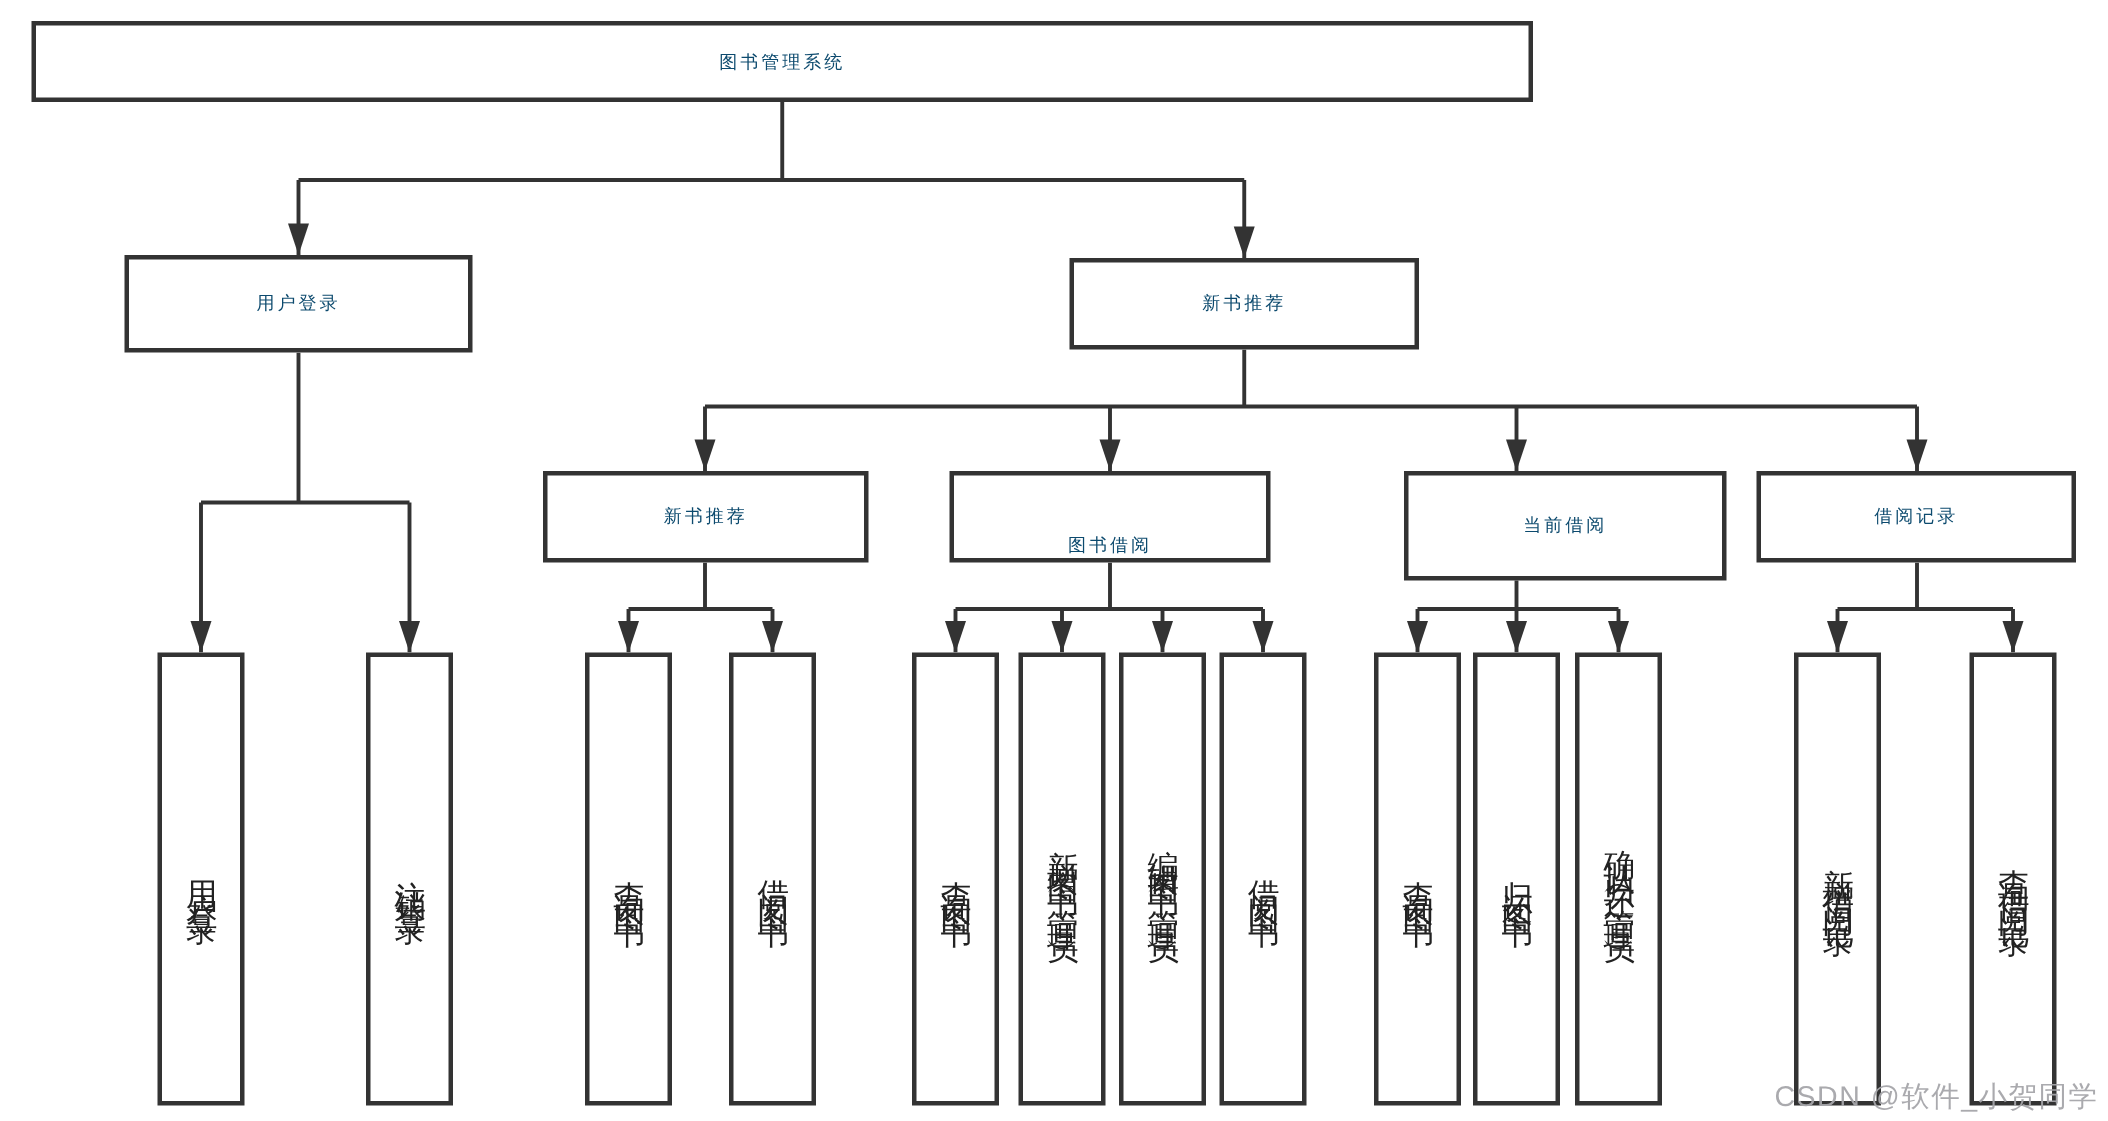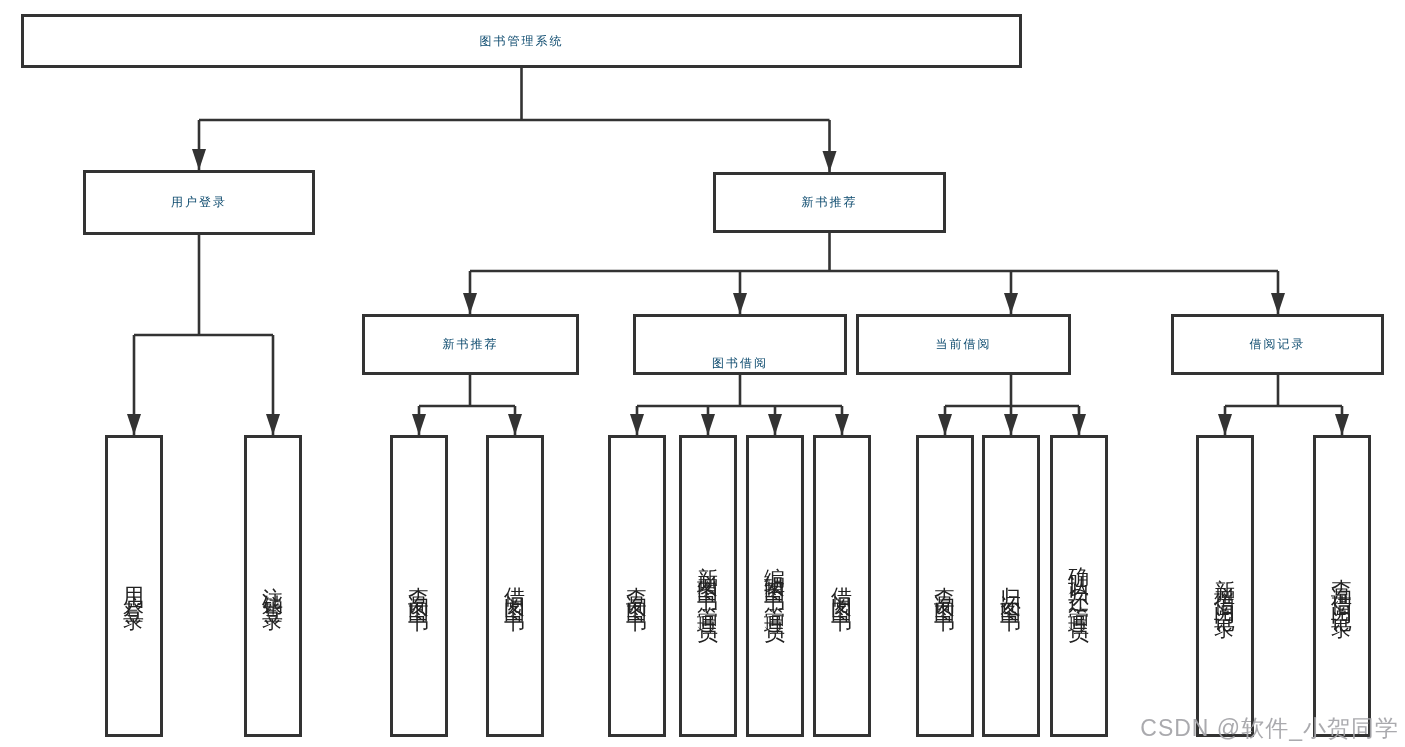--- a/index.html
+++ b/index.html
@@ -46,21 +46,21 @@
     text-orientation: mixed;
     font-size: 21px;
     letter-spacing: 8px;
     line-height: 1;
     color: #222222;
   }
   .watermark {
     position: absolute;
     right: 6px;
     bottom: 3px;
-    font-size: 23px;
+    font-size: 19px;
     letter-spacing: 1px;
     color: rgba(165, 165, 170, 0.95);
     white-space: nowrap;
     pointer-events: none;
   }
 </style>
 </head>
 <body>
 
 <div id="stage">
@@ -118,21 +118,21 @@
   <div class="node" style="left:713px; top:172px; width:233px; height:61px;">
     <span class="hlabel">新书推荐</span>
   </div>
 
   <div class="node" style="left:362px; top:314px; width:217px; height:61px;">
     <span class="hlabel">新书推荐</span>
   </div>
   <div class="node" style="left:633px; top:314px; width:214px; height:61px;align-items:flex-end;">
     <span class="hlabel">图书借阅</span>
   </div>
-  <div class="node" style="left:856px; top:314px; width:215px; height:61px;">
+  <div class="node" style="left:936px; top:314px; width:215px; height:73px;">
     <span class="hlabel">当前借阅</span>
   </div>
   <div class="node" style="left:1171px; top:314px; width:213px; height:61px;">
     <span class="hlabel">借阅记录</span>
   </div>
 
   <div class="node vbox" style="left:105px; top:435px; width:58px; height:302px;">
     <span class="vlabel">用户登录</span>
   </div>
   <div class="node vbox" style="left:244px; top:435px; width:58px; height:302px;">

